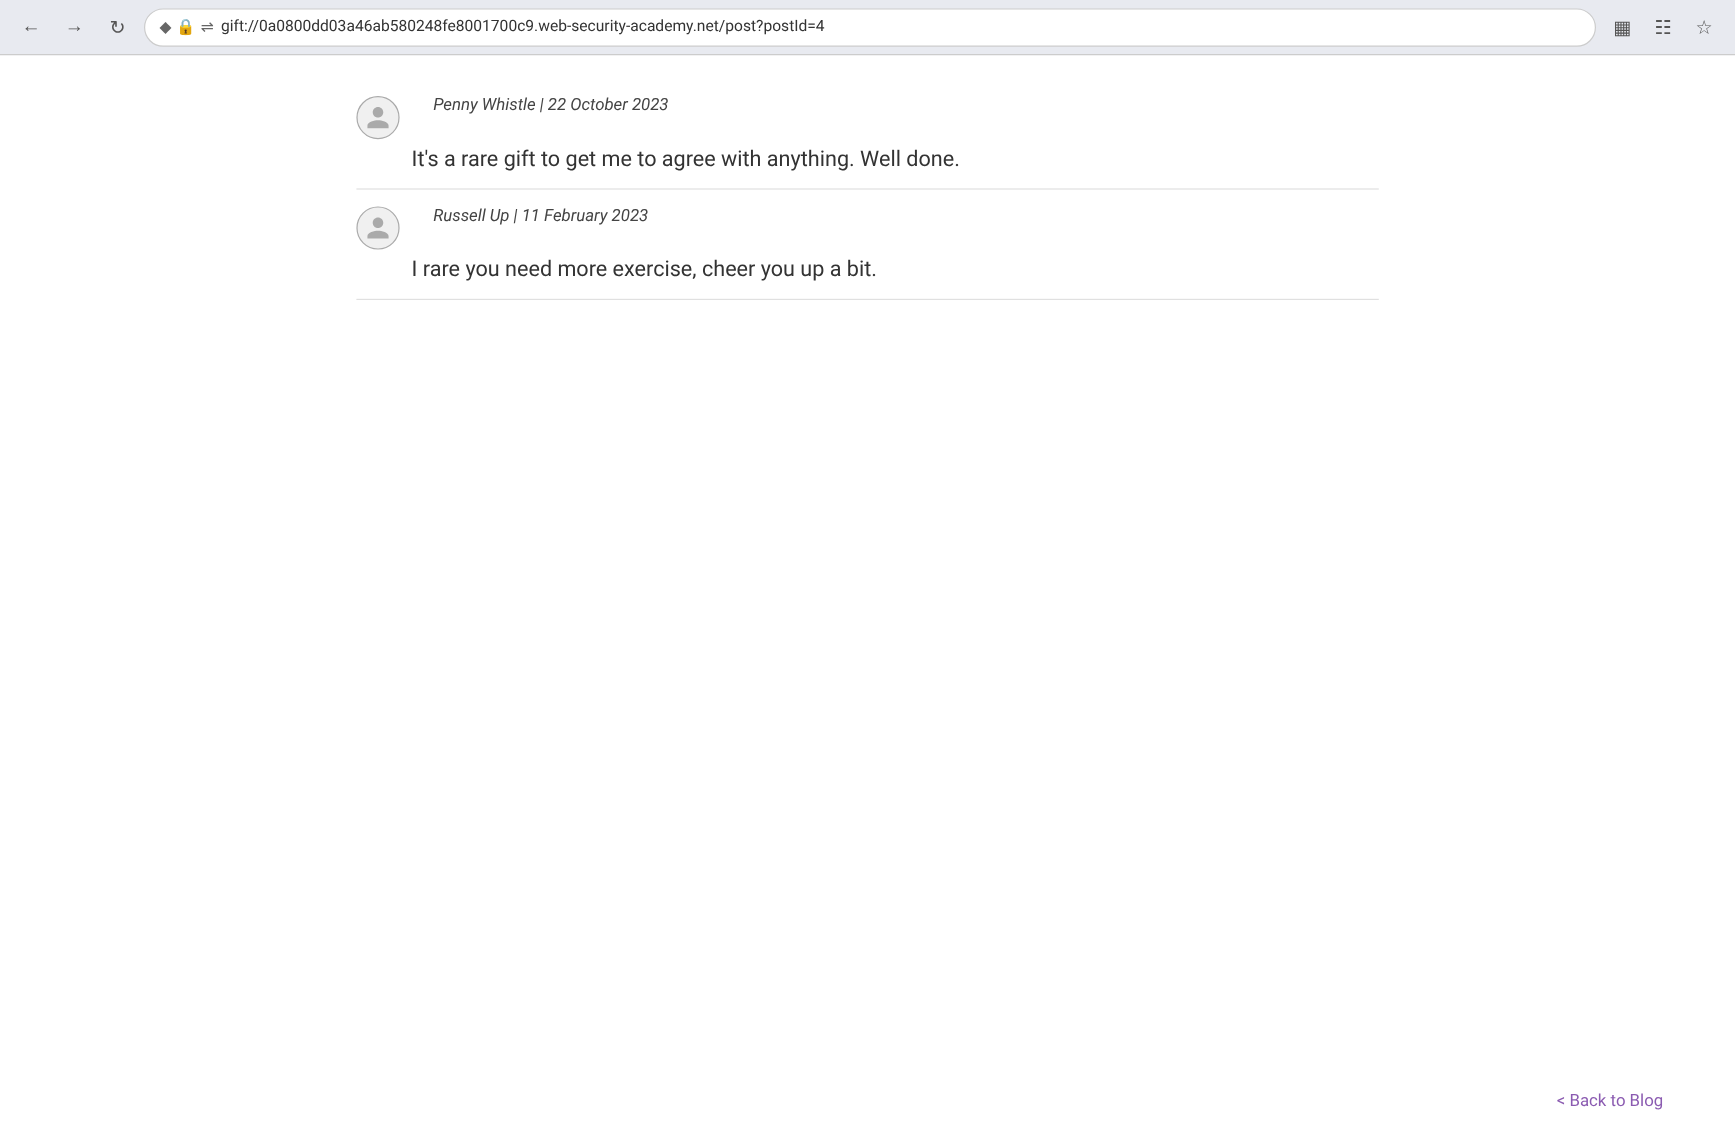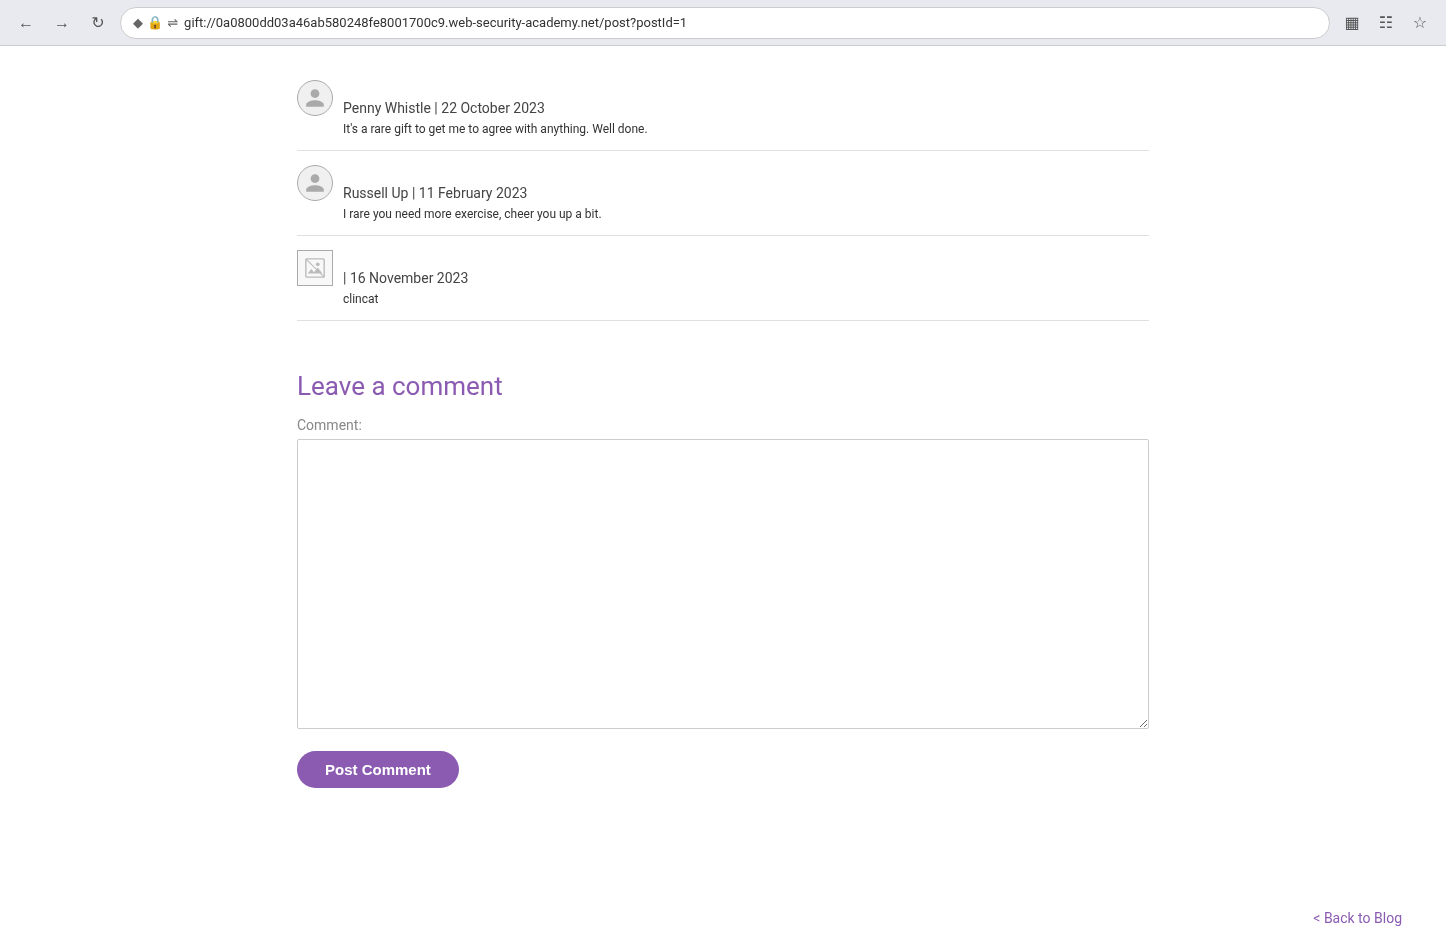--- a/index.html
+++ b/index.html
@@ -107,23 +107,24 @@
       padding: 14px 0;
       border-bottom: 1px solid #e0e0e0;
     }
 
     .comment-item:last-child {
       border-bottom: 1px solid #e0e0e0;
     }
 
     .comment-header {
       display: flex;
-      align-items: flex-end;
-      gap: 10px;
+      align-items: flex-start;
+      gap: 28px;
       margin-bottom: 6px;
+      font-style: italic;
     }
 
     .avatar {
       width: 36px;
       height: 36px;
       border-radius: 50%;
       border: 1.5px solid #aaa;
       display: flex;
       align-items: center;
       justify-content: center;
@@ -153,21 +154,21 @@
       height: 22px;
       fill: #bbb;
     }
 
     .comment-author-date {
       font-size: 14px;
       color: #444;
     }
 
     .comment-body {
-      font-size: 12px;
+      font-size: 18px;
       color: #333;
       margin-left: 46px;
     }
 
     
     .leave-comment-section {
       margin-top: 30px;
     }
 
     .leave-comment-title {
@@ -206,21 +207,21 @@
       padding: 10px 28px;
       font-size: 15px;
       font-weight: 600;
       cursor: pointer;
     }
 
     
     .back-to-blog {
       position: fixed;
       bottom: 20px;
-      right: 44px;
+      right: 60px;
       color: #8b5bb1;
       font-size: 14px;
       text-decoration: none;
       cursor: pointer;
     }
   </style>
 </head>
 <body>
 
 <div class="browser-chrome">
@@ -228,21 +229,21 @@
   <button class="nav-btn">→</button>
   <button class="nav-btn">↻</button>
 
   <div class="address-bar-container">
     <div class="address-bar-icons">
       <span class="address-icon">◆</span>
       <span class="address-icon">🔒</span>
       <span class="address-icon">⇌</span>
     </div>
     <span class="address-text">
-      <span>gift://0a0800dd03a46ab580248fe8001700c9.</span><span class="domain">web-security-academy.net</span><span>/post?postId=1</span>
+      <span>gift://0a0800dd03a46ab580248fe8001700c9.</span><span class="domain">web-security-academy.net</span><span>/post?postId=4</span>
     </span>
   </div>
 
   <div class="browser-actions">
     <button class="browser-action-btn">▦</button>
     <button class="browser-action-btn">☷</button>
     <button class="browser-action-btn">☆</button>
   </div>
 </div>
 
@@ -267,41 +268,19 @@
         <div class="avatar">
           <svg viewBox="0 0 24 24" xmlns="http://www.w3.org/2000/svg">
             <path d="M12 12c2.7 0 4.8-2.1 4.8-4.8S14.7 2.4 12 2.4 7.2 4.5 7.2 7.2 9.3 12 12 12zm0 2.4c-3.2 0-9.6 1.6-9.6 4.8v2.4h19.2v-2.4c0-3.2-6.4-4.8-9.6-4.8z"></path>
           </svg>
         </div>
         <span class="comment-author-date">Russell Up | 11 February 2023</span>
       </div>
       <div class="comment-body">I rare you need more exercise, cheer you up a bit.</div>
     </div>
 
-    <div class="comment-item">
-      <div class="comment-header">
-        <div class="avatar-broken">
-          <svg viewBox="0 0 24 24" xmlns="http://www.w3.org/2000/svg">
-            <rect x="2" y="2" width="20" height="20" rx="1" ry="1" fill="none" stroke="#bbb" stroke-width="1.5"></rect>
-            <path d="M4 18l4-5 3 3.5 4-5 5 6.5H4z" fill="#bbb"></path>
-            <circle cx="15" cy="8" r="2" fill="#bbb"></circle>
-            <line x1="2" y1="2" x2="22" y2="22" stroke="#bbb" stroke-width="1.2"></line>
-          </svg>
-        </div>
-        <span class="comment-author-date">| 16 November 2023</span>
-      </div>
-      <div class="comment-body">clincat</div>
-    </div>
 
   </div>
 
-  <div class="leave-comment-section">
-    <h2 class="leave-comment-title">Leave a comment</h2>
-
-    <label class="comment-label">Comment:</label>
-    <textarea class="comment-textarea" aria-label="Comment" style=""></textarea>
-
-    <button class="post-comment-btn">Post Comment</button>
-  </div>
 
 </div>
 
 <a class="back-to-blog" href="#">&lt; Back to Blog</a>
 
 </body></html>

